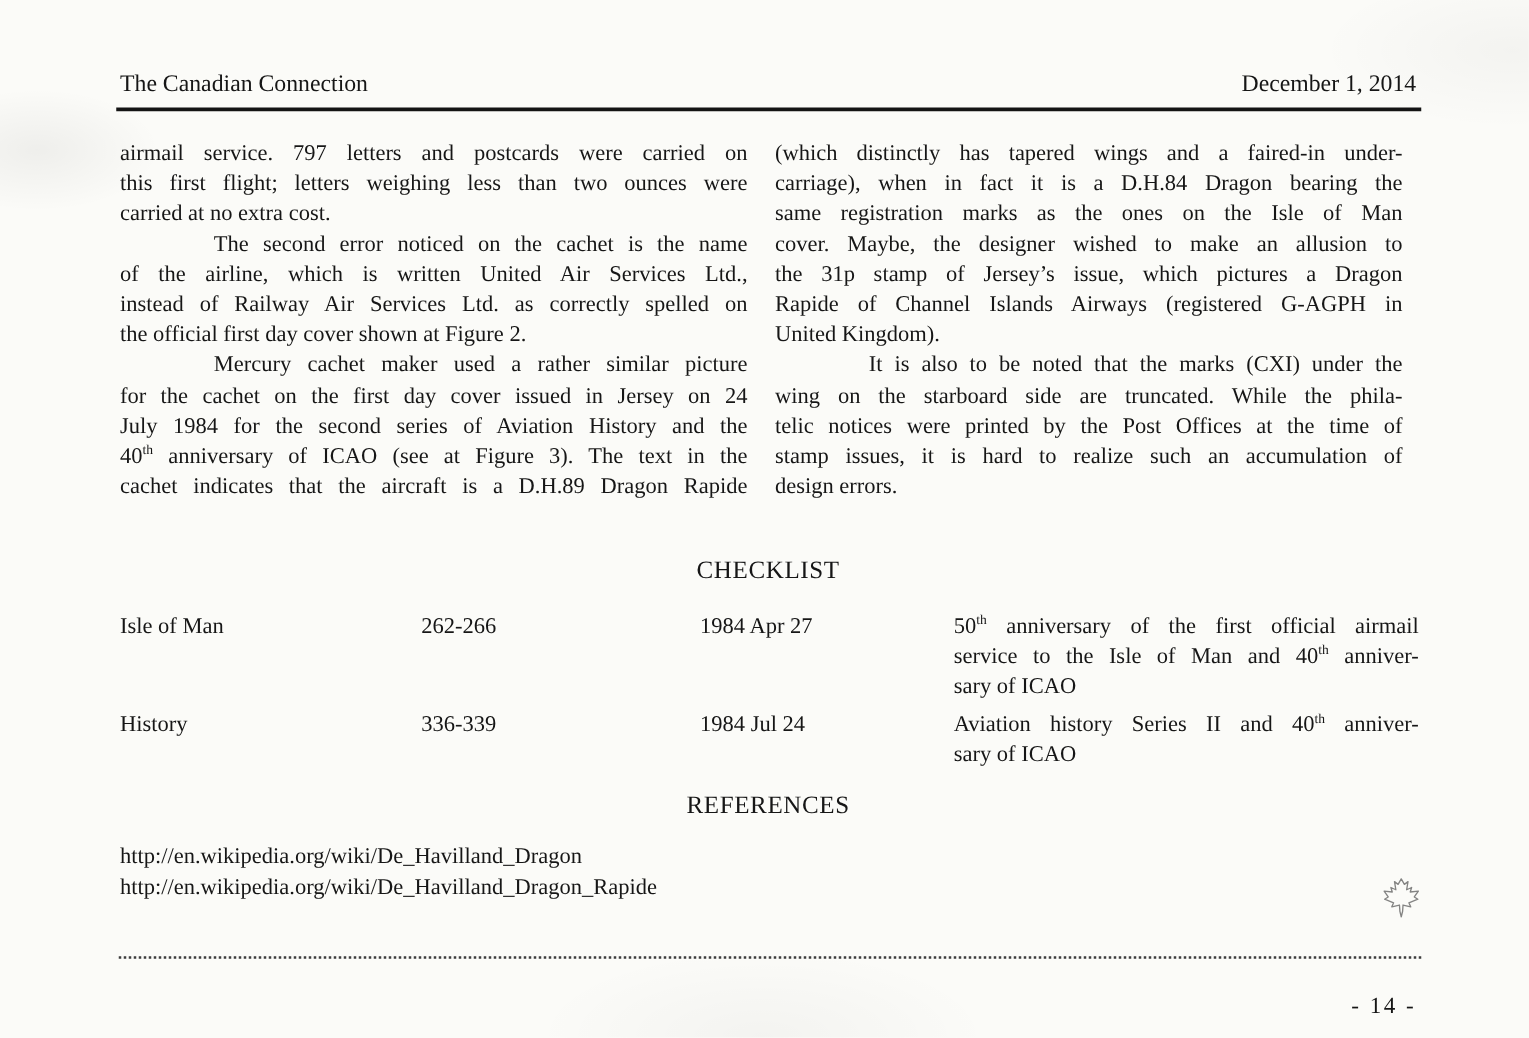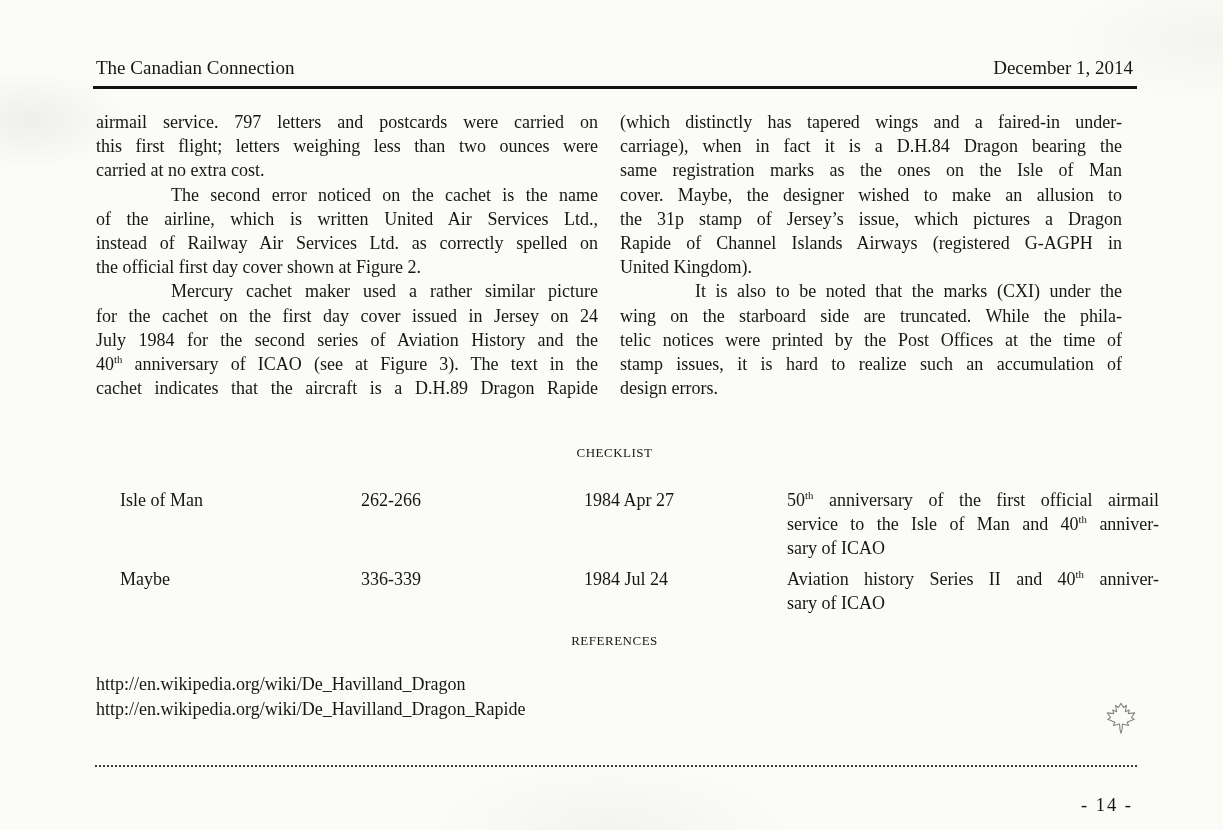--- a/index.html
+++ b/index.html
@@ -33,27 +33,27 @@
   .col{width:502px;}
 
   .tl{text-align:justify;text-align-last:justify;}
   .tl.end{text-align:left;text-align-last:left;}
   .tl.ind{text-indent:75px;}
   sup{font-size:60%;line-height:0;font-family:Liberation Serif, serif;}
 
   
   .sec-head{
     position:absolute;left:96px;width:1037px;margin:0;
-    text-align:center;font-size:13px;font-weight:normal;
+    text-align:center;font-size:20px;font-weight:normal;
     letter-spacing:0.5px;
   }
   #checklist-heading{top:445px;}
   #references-heading{top:633px;}
 
-  .checklist{position:absolute;left:96px;top:489px;width:1039px;font-size:18px;margin-left:24px;}
+  .checklist{position:absolute;left:96px;top:489px;width:1039px;font-size:18px;}
   .crow{
     display:grid;grid-template-columns:241px 223px 203px 1fr;
     margin-bottom:8px;line-height:23.8px;
   }
   .cdesc .tl{line-height:23.8px;}
 
   
   .refs{position:absolute;left:96px;top:672px;font-size:18px;line-height:24.6px;}
 
   
@@ -111,21 +111,21 @@
         <div>Isle of Man</div>
         <div>262-266</div>
         <div>1984 Apr 27</div>
         <div class="cdesc">
           <div class="tl"><span>50</span><sup>th</sup><span> anniversary of the first official airmail</span></div>
           <div class="tl"><span>service to the Isle of Man and 40</span><sup>th</sup><span> anniver-</span></div>
           <div class="tl end"><span>sary of ICAO</span></div>
         </div>
       </div>
       <div class="crow">
-        <div>Maybe</div>
+        <div>History</div>
         <div>336-339</div>
         <div>1984 Jul 24</div>
         <div class="cdesc">
           <div class="tl"><span>Aviation history Series II and 40</span><sup>th</sup><span> anniver-</span></div>
           <div class="tl end"><span>sary of ICAO</span></div>
         </div>
       </div>
     </div>
 
   <h2 class="sec-head" id="references-heading">REFERENCES</h2>

